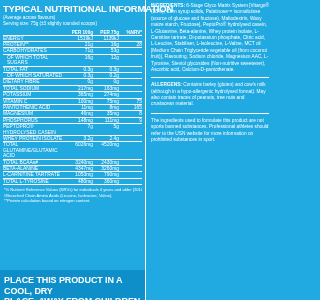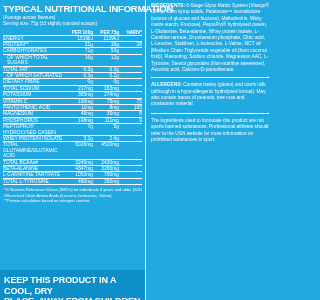--- a/index.html
+++ b/index.html
@@ -214,21 +214,21 @@
         </tbody>
     </table>
 
     <div class="notes">
       <div class="note">*% Nutrient Reference Values (NRVs) for individuals 4 years and older (2010).</div>
       <div class="note">#Branched Chain Amino Acids (Leucine, Isoleucine, Valine).</div>
       <div class="note">**Protein calculation based on nitrogen content.</div>
     </div>
 
     <div class="banner">
-      <div>KEEP THIS PRODUCT IN A COOL, DRY</div>
+      <div>PLACE THIS PRODUCT IN A COOL, DRY</div>
       <div>PLACE, AWAY FROM CHILDREN.</div>
     </div>
   </div>
 
   <div class="right">
     <div class="body-txt">
       <b>INGREDIENTS:</b><span> 6-Stage Glyco Matrix System [Vitargo® (38%), Corn syrup solids, Palatinose™ isomaltulose (source of glucose and fructose), Maltodextrin, Waxy maize starch, Fructose], PeptoPro® hydrolysed casein, L-Glutamine, Beta-alanine, Whey protein isolate, L-Carnitine tartrate, Di-potassium phosphate, Citric acid, L-Leucine, Stabiliser, L-Isoleucine, L-Valine, MCT oil [Medium Chain Triglyceride vegetable oil (from coconut fruit)], Flavouring, Sodium chloride, Magnesium AAC, L-Tyrosine, Steviol glycosides (Non-nutritive sweetener), Ascorbic acid, Calcium-D-pantothenate.</span>
     </div>
 
     <div class="sep"></div>

